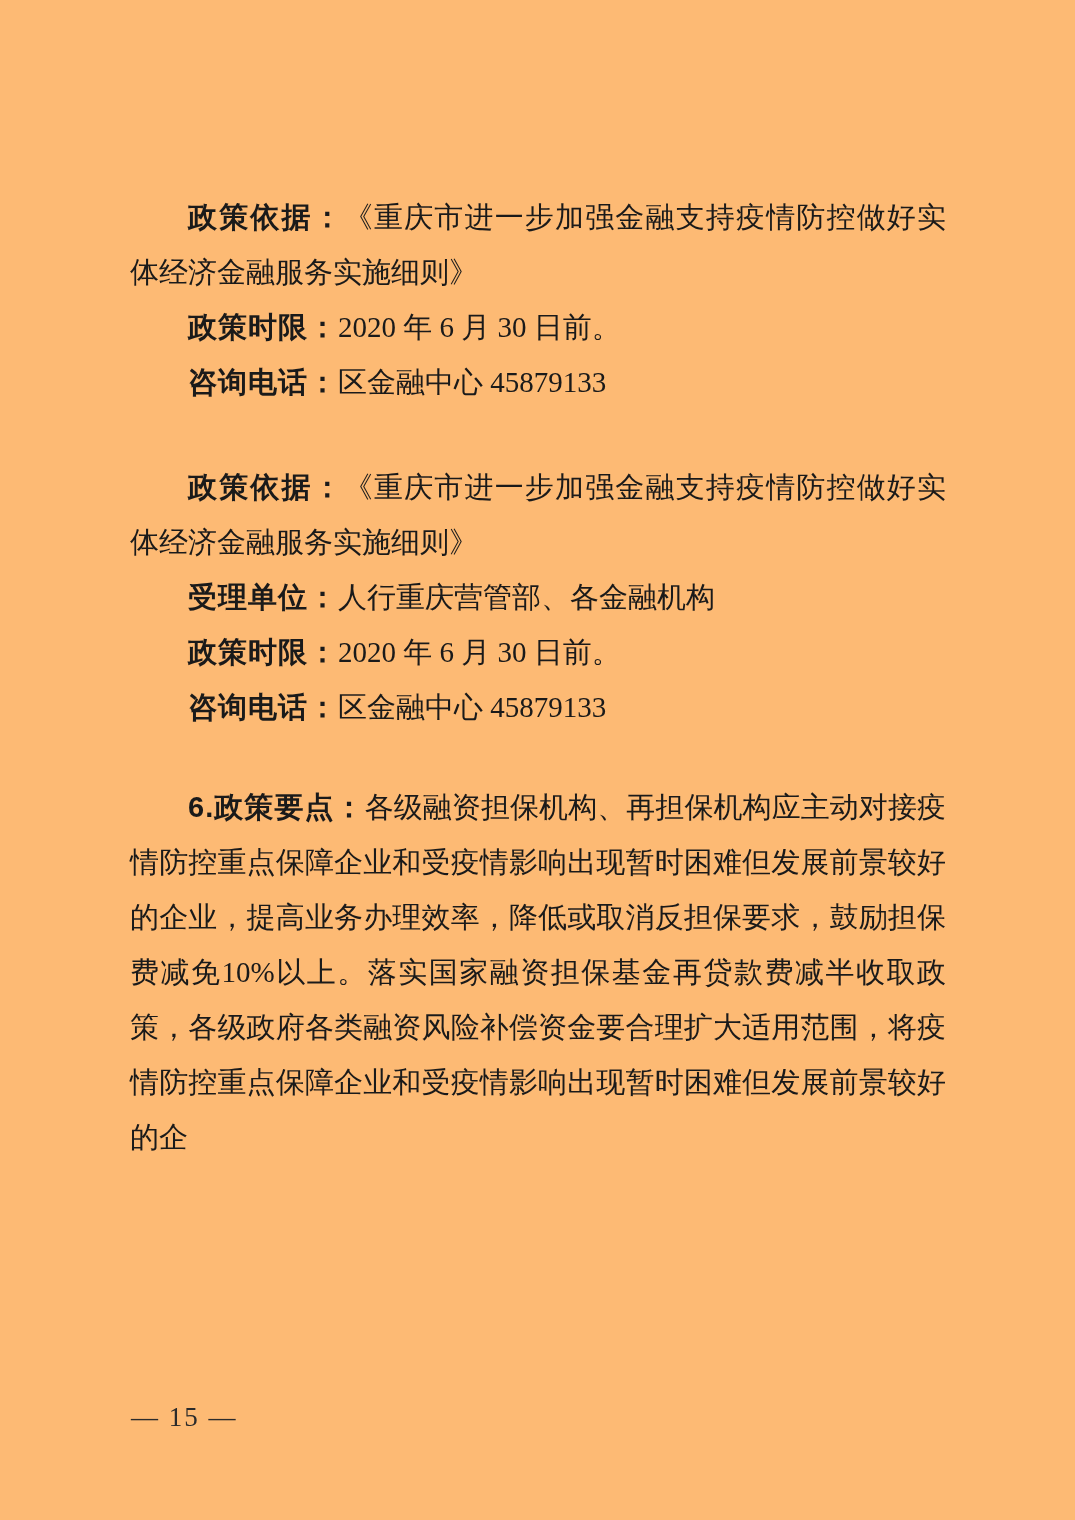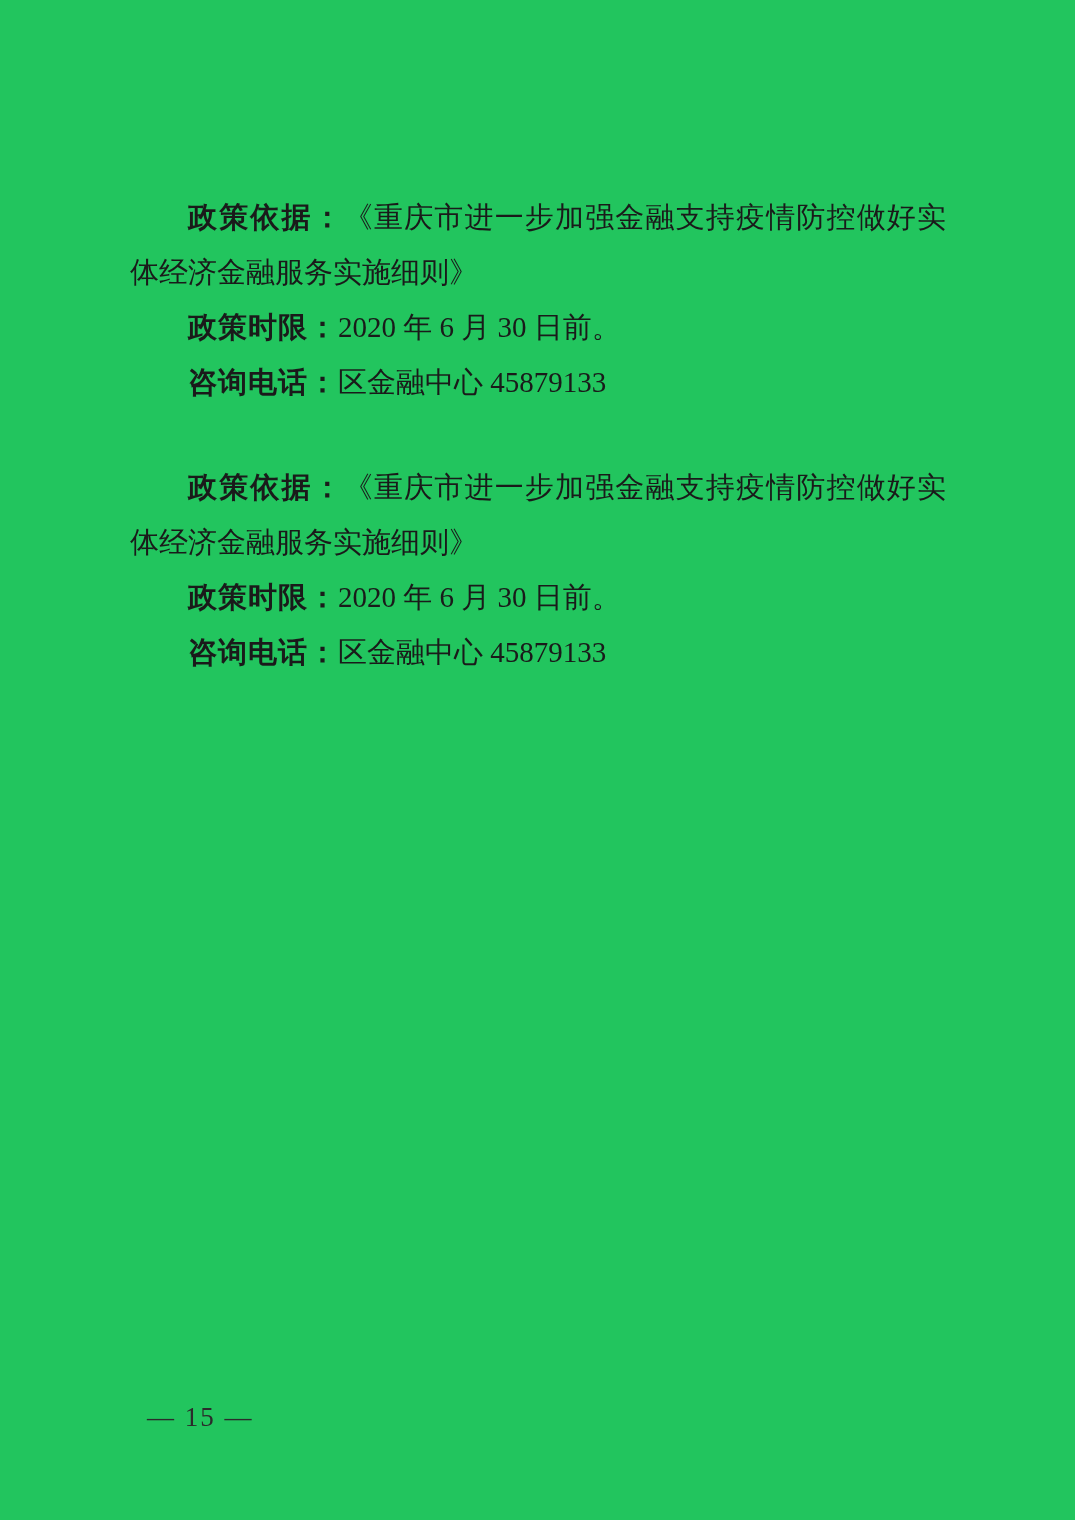--- a/index.html
+++ b/index.html
@@ -8,21 +8,21 @@
   }
   body {
     width: 1075px;
     height: 1520px;
     background: #ffffff;
   }
   .page {
     position: relative;
     width: 1075px;
     height: 1520px;
-    background: #22c55e;
+    background: #fdba74;
     overflow: hidden;
     font-family: "Liberation Serif", "DejaVu Serif", serif;
     color: #1a1a1a;
   }
   .content {
     position: absolute;
     left: 130px;
     top: 190px;
     width: 816px;
   }
@@ -44,21 +44,21 @@
     text-indent: 58px;
     word-break: break-all;
   }
   .label {
     font-weight: 700;
     font-family: "Liberation Sans", "DejaVu Sans", sans-serif;
     letter-spacing: 1px;
   }
   .page-number {
     position: absolute;
-    left: 147px;
+    left: 131px;
     top: 1402px;
     font-size: 27px;
     letter-spacing: 2px;
     color: #2b2b2b;
     font-family: "Liberation Serif", "DejaVu Serif", serif;
   }
 </style>
 </head>
 <body>
 
@@ -66,21 +66,25 @@
   <div class="content">
 
     <div class="section section-4">
       <p class="para"><span class="label">政策依据：</span><span>《重庆市进一步加强金融支持疫情防控做好实体经济金融服务实施细则》</span></p>
       <p class="para"><span class="label">政策时限：</span><span>2020 年 6 月 30 日前。</span></p>
       <p class="para"><span class="label">咨询电话：</span><span>区金融中心 45879133</span></p>
     </div>
 
     <div class="section section-5">
       <p class="para"><span class="label">政策依据：</span><span>《重庆市进一步加强金融支持疫情防控做好实体经济金融服务实施细则》</span></p>
+      <p class="para"><span class="label">受理单位：</span><span>人行重庆营管部、各金融机构</span></p>
       <p class="para"><span class="label">政策时限：</span><span>2020 年 6 月 30 日前。</span></p>
       <p class="para"><span class="label">咨询电话：</span><span>区金融中心 45879133</span></p>
     </div>
 
+    <div class="section section-6">
+      <p class="para"><span class="label">6.政策要点：</span><span>各级融资担保机构、再担保机构应主动对接疫情防控重点保障企业和受疫情影响出现暂时困难但发展前景较好的企业，提高业务办理效率，降低或取消反担保要求，鼓励担保费减免10%以上。落实国家融资担保基金再贷款费减半收取政策，各级政府各类融资风险补偿资金要合理扩大适用范围，将疫情防控重点保障企业和受疫情影响出现暂时困难但发展前景较好的企</span></p>
+    </div>
 
   </div>
 
   <div class="page-number">— 15 —</div>
 </div>
 
 </body></html>

